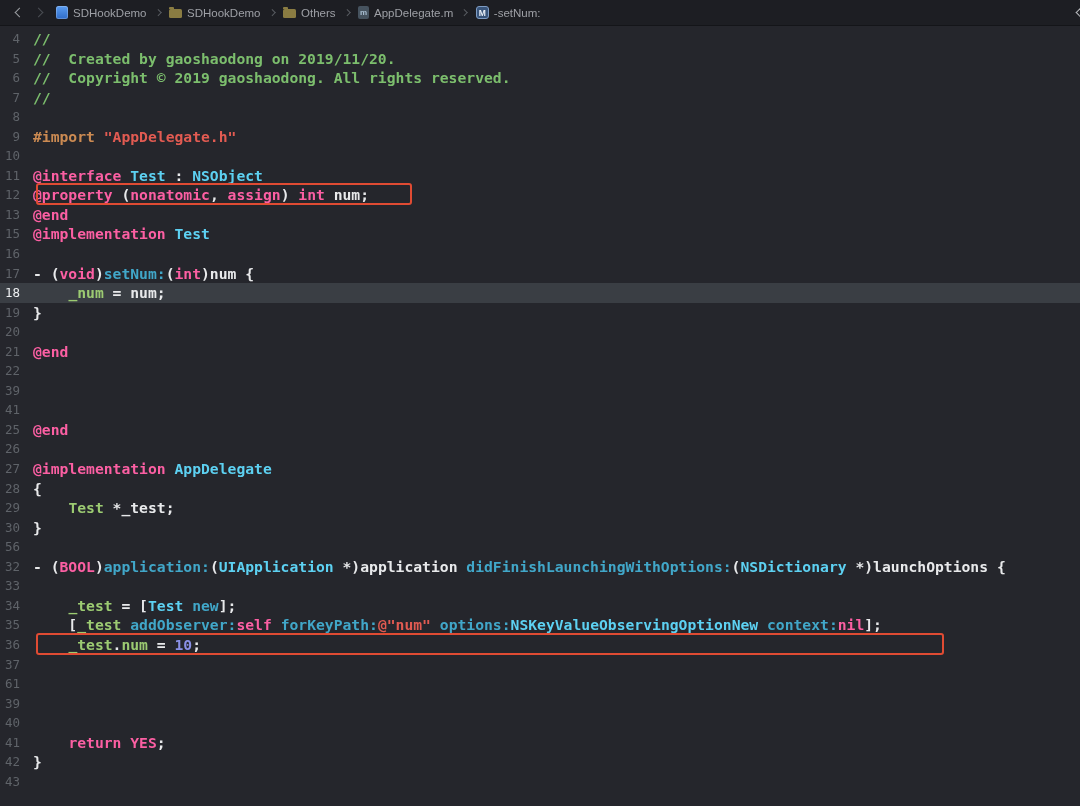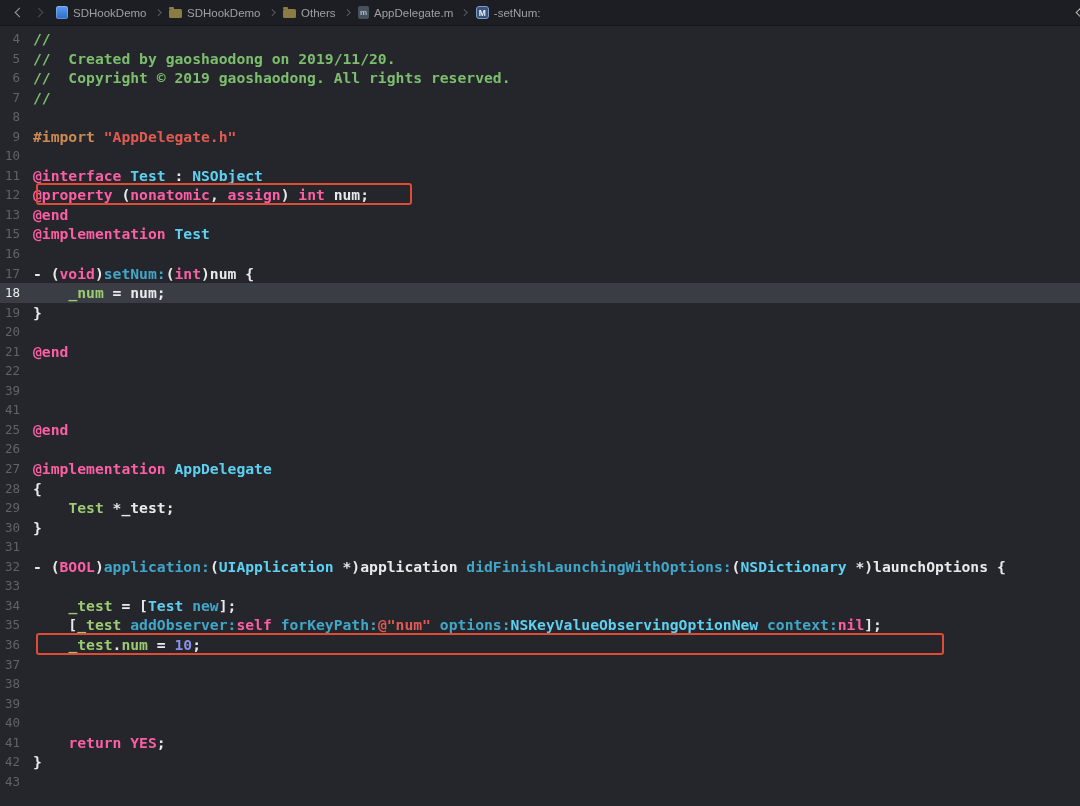--- a/index.html
+++ b/index.html
@@ -112,28 +112,28 @@
         <div class="code-line"><span class="ln">21</span><span><span class="tok-k">@end</span></span></div>
         <div class="code-line"><span class="ln">22</span><span></span></div>
         <div class="code-line"><span class="ln">39</span></div>
         <div class="code-line"><span class="ln">41</span><span></span></div>
         <div class="code-line"><span class="ln">25</span><span><span class="tok-k">@end</span></span></div>
         <div class="code-line"><span class="ln">26</span><span></span></div>
         <div class="code-line"><span class="ln">27</span><span><span class="tok-k">@implementation</span><span class="tok-w"> </span><span class="tok-t">AppDelegate</span></span></div>
         <div class="code-line"><span class="ln">28</span><span><span class="tok-w">{</span></span></div>
         <div class="code-line"><span class="ln">29</span><span><span class="tok-w">    </span><span class="tok-g">Test</span><span class="tok-w"> *_test;</span></span></div>
         <div class="code-line"><span class="ln">30</span><span><span class="tok-w">}</span></span></div>
-        <div class="code-line"><span class="ln">31</span><span></span></div>
+        <div class="code-line"><span class="ln">56</span><span></span></div>
         <div class="code-line"><span class="ln">32</span><span><span class="tok-w">- (</span><span class="tok-k">BOOL</span><span class="tok-w">)</span><span class="tok-m">application:</span><span class="tok-w">(</span><span class="tok-t">UIApplication</span><span class="tok-w"> *)application </span><span class="tok-m">didFinishLaunchingWithOptions:</span><span class="tok-w">(</span><span class="tok-t">NSDictionary</span><span class="tok-w"> *)launchOptions {</span></span></div>
         <div class="code-line"><span class="ln">33</span><span></span></div>
         <div class="code-line"><span class="ln">34</span><span><span class="tok-w">    </span><span class="tok-g">_test</span><span class="tok-w"> = [</span><span class="tok-t">Test</span><span class="tok-w"> </span><span class="tok-m">new</span><span class="tok-w">];</span></span></div>
         <div class="code-line"><span class="ln">35</span><span><span class="tok-w">    [</span><span class="tok-g">_test</span><span class="tok-w"> </span><span class="tok-m">addObserver:</span><span class="tok-k">self</span><span class="tok-w"> </span><span class="tok-m">forKeyPath:</span><span class="tok-s">@"num"</span><span class="tok-w"> </span><span class="tok-m">options:</span><span class="tok-t">NSKeyValueObservingOptionNew</span><span class="tok-w"> </span><span class="tok-m">context:</span><span class="tok-k">nil</span><span class="tok-w">];</span></span></div>
         <div class="code-line"><span class="ln">36</span><span><span class="tok-w">    </span><span class="tok-g">_test</span><span class="tok-w">.</span><span class="tok-g">num</span><span class="tok-w"> = </span><span class="tok-n">10</span><span class="tok-w">;</span></span></div>
         <div class="code-line"><span class="ln">37</span><span></span></div>
-        <div class="code-line"><span class="ln">38</span></div>
+        <div class="code-line"><span class="ln">61</span></div>
         <div class="code-line"><span class="ln">39</span><span></span></div>
         <div class="code-line"><span class="ln">40</span><span></span></div>
         <div class="code-line"><span class="ln">41</span><span><span class="tok-w">    </span><span class="tok-k">return</span><span class="tok-w"> </span><span class="tok-k">YES</span><span class="tok-w">;</span></span></div>
         <div class="code-line"><span class="ln">42</span><span><span class="tok-w">}</span></span></div>
         <div class="code-line"><span class="ln">43</span><span></span></div>
       </div>
   <div class="ann-box" style="top: 156.9px; width: 376px;"></div>
       <div class="ann-box" style="top: 606.55px; width: 908px;"></div>
     </div>
 

